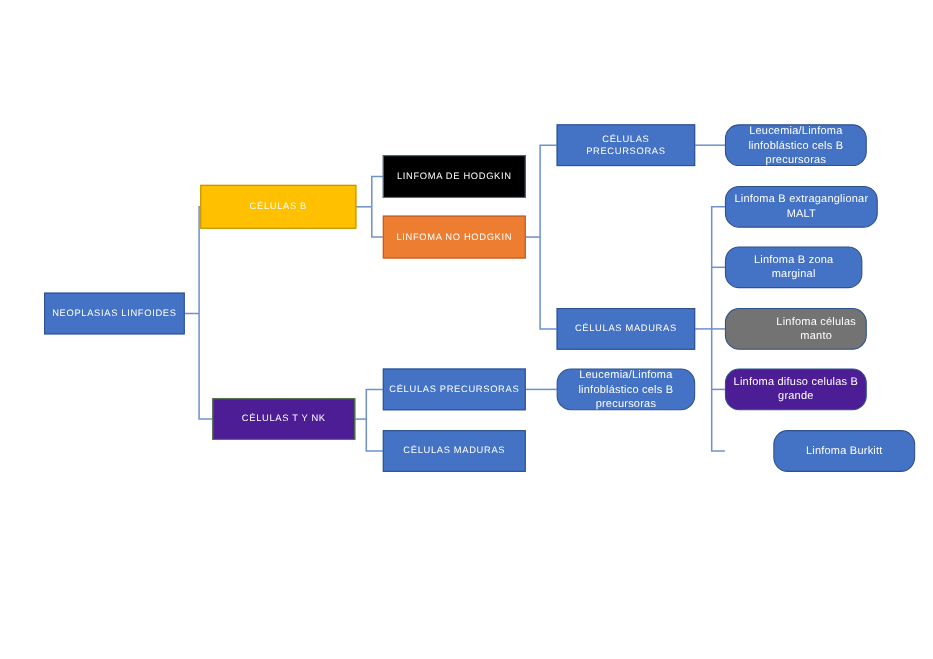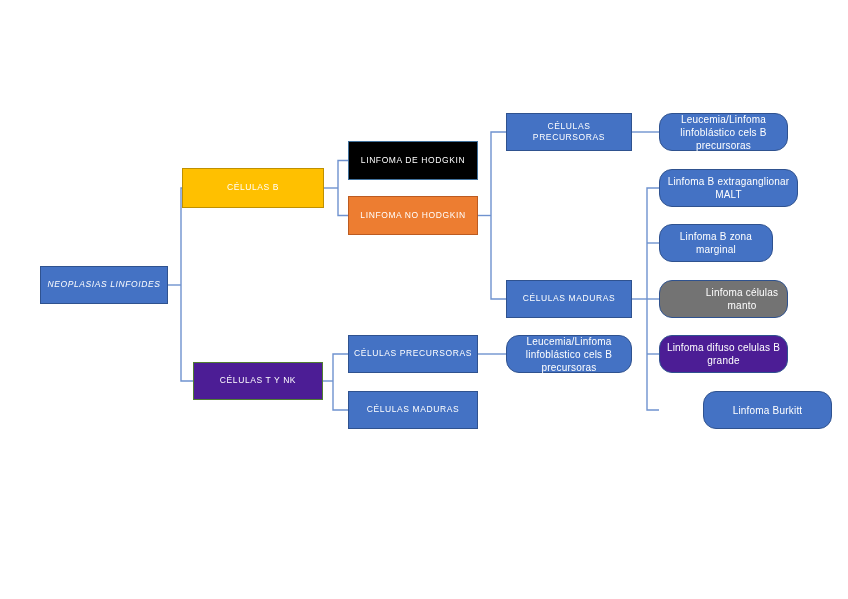--- a/index.html
+++ b/index.html
@@ -19,33 +19,33 @@
     text-align:center;
     color:#ffffff;
     border:1.6px solid;
     padding:2px 4px;
     line-height:1.3;
   }
   .node.caps{font-size:8.5px;letter-spacing:.6px;}
   .node.mixed{font-size:10px;letter-spacing:.2px;border-radius:13px;}
 
   
-  .n-root        {left:40px;  top:266px; width:128px; height:38px;font-style:italic;}
+  .n-root        {left:40px;  top:266px; width:128px; height:38px;}
   .n-celulas-b   {left:182px; top:168px; width:142px; height:40px;}
   .n-celulas-tnk {left:193px; top:362px; width:130px; height:38px;}
   .n-hodgkin     {left:348px; top:141px; width:130px; height:39px;}
   .n-no-hodgkin  {left:348px; top:196px; width:130px; height:39px;}
   .n-b-prec      {left:506px; top:113px; width:126px; height:38px;}
   .n-b-mad       {left:506px; top:280px; width:126px; height:38px;}
   .n-t-prec      {left:348px; top:335px; width:130px; height:38px;}
   .n-t-mad       {left:348px; top:391px; width:130px; height:38px;}
   .n-t-leuc      {left:506px; top:335px; width:126px; height:38px;}
   .n-b-leuc      {left:659px; top:113px; width:129px; height:38px;}
   .n-malt        {left:659px; top:169px; width:139px; height:38px;}
-  .n-zona        {left:659px; top:224px; width:114px; height:38px;}
+  .n-zona        {left:659px; top:224px; width:125px; height:38px;}
   .n-manto       {left:659px; top:280px; width:129px; height:38px;}
   .n-difuso      {left:659px; top:335px; width:129px; height:38px;}
   .n-burkitt     {left:659px; top:391px; width:129px; height:38px;margin-left:44px;}
 </style>
 </head>
 <body>
 
 <div class="page">
 
   <svg class="connectors" viewBox="0 0 848 599" xmlns="http://www.w3.org/2000/svg">

